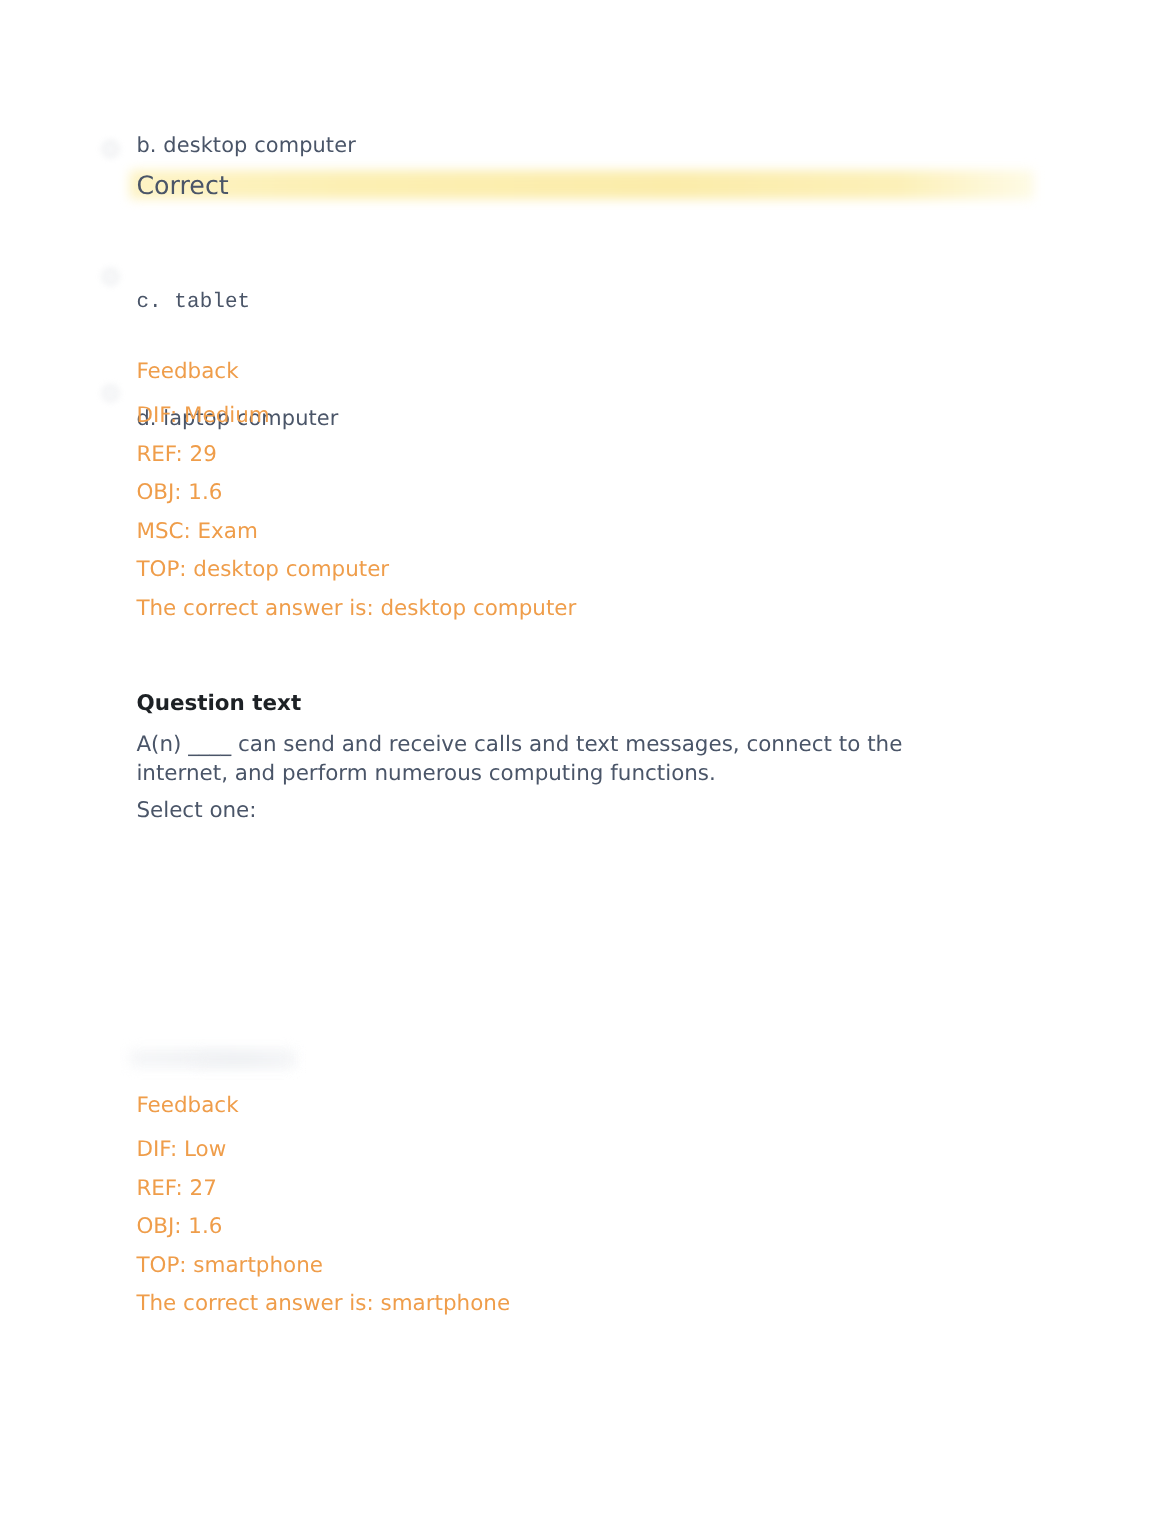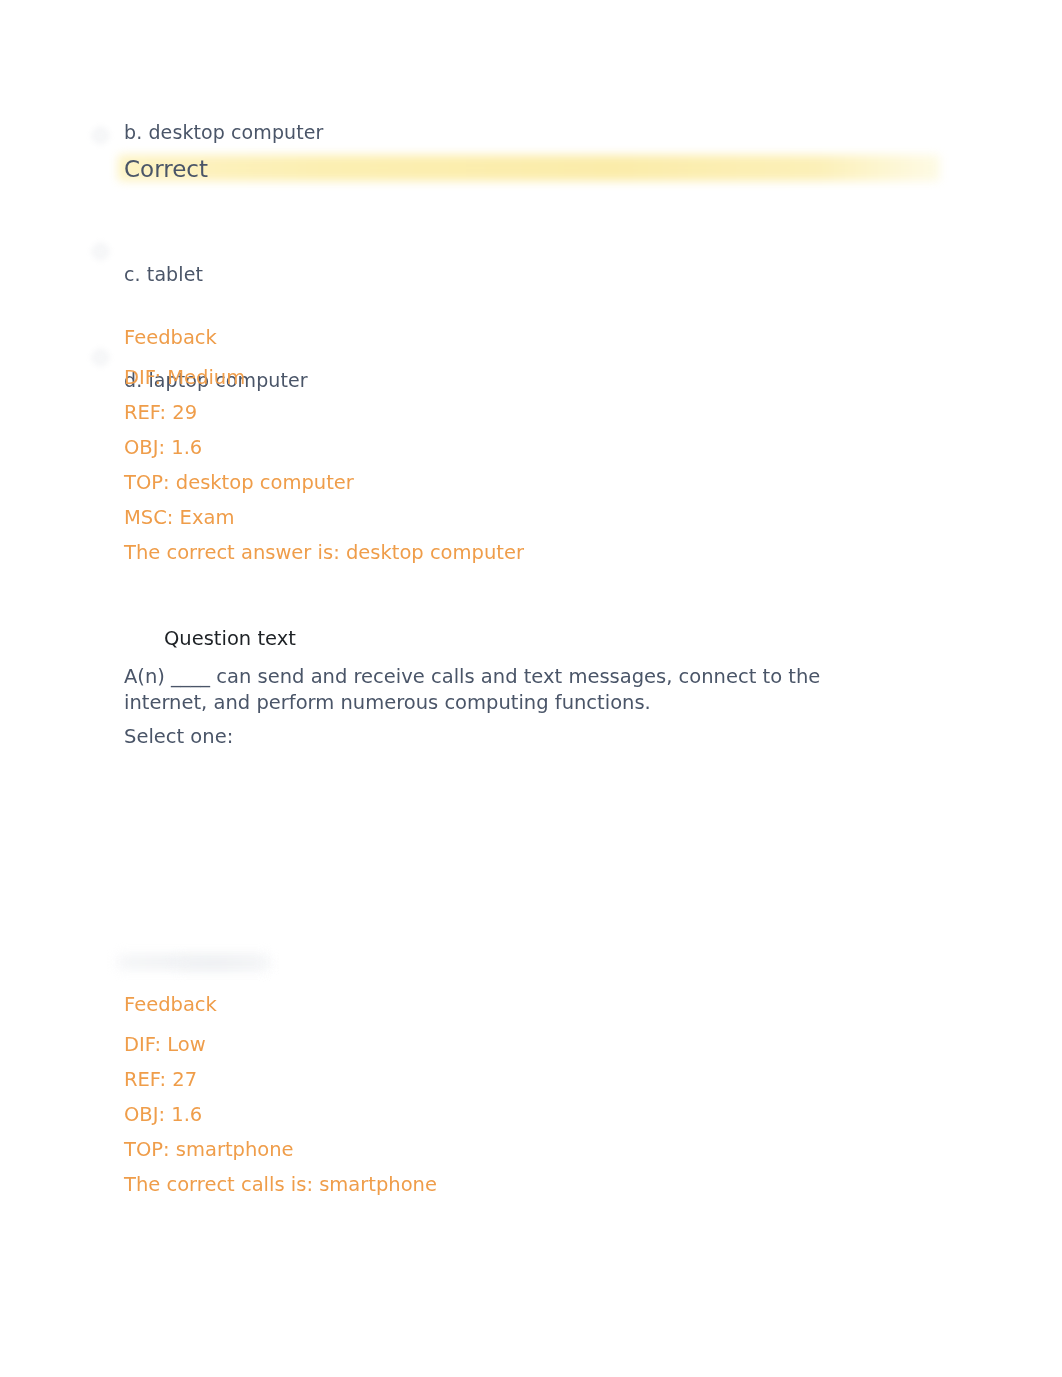--- a/index.html
+++ b/index.html
@@ -98,22 +98,21 @@
   }
   .feedback .fb-line:last-child { margin-bottom: 0; }
 
   
   .q-heading {
     position: absolute;
     left: 124px;
     top: 626px;
     font-size: 19.5px;
     line-height: 26px;
-    font-weight: 400;
-    margin-left: 40px;
+    font-weight: 700;
   }
   .q-body {
     position: absolute;
     left: 124px;
     top: 664px;
     width: 770px;
     font-size: 19.5px;
     line-height: 25.5px;
   }
   .q-select {
@@ -150,53 +149,53 @@
 
   <div class="answers">
 
     <div class="answer-row" style="top:0;">
       <span class="radio" style="top:10px;"></span>
       <span class="answer-label txt-slate" style="top:0;">b. desktop computer</span>
     </div>
 
     <div class="answer-row" style="top:0;">
       <span class="radio" style="top:80px;"></span>
-      <span class="answer-label txt-slate" style="top:96px;">c. tablet</span>
+      <span class="answer-label txt-slate" style="top:96px;font-family:Liberation Mono, monospace;">c. tablet</span>
     </div>
 
     <div class="answer-row" style="top:0;">
       <span class="radio" style="top:140px;"></span>
       <span class="answer-label txt-slate" style="top:156px;">d. laptop computer</span>
     </div>
   </div>
 
   <div class="correct-band"></div>
   <div class="correct-text txt-slate">Correct</div>
 
   <div class="feedback" style="top:326px;">
     <div class="fb-head txt-orange">Feedback</div>
     <div class="fb-line txt-orange">DIF: Medium</div>
     <div class="fb-line txt-orange">REF: 29</div>
     <div class="fb-line txt-orange">OBJ: 1.6</div>
+    <div class="fb-line txt-orange">MSC: Exam</div>
     <div class="fb-line txt-orange">TOP: desktop computer</div>
-    <div class="fb-line txt-orange">MSC: Exam</div>
     <div class="fb-line txt-orange">The correct answer is: desktop computer</div>
   </div>
 
   <div class="q-heading txt-dark">Question text</div>
 
   <div class="q-body txt-slate">A(n) ____ can send and receive calls and text messages, connect to the internet, and perform numerous computing functions.</div>
 
   <div class="q-select txt-slate">Select one:</div>
 
   <div class="redacted-options"></div>
   <div class="redacted-options b2"></div>
 
   <div class="feedback" style="top:993px;">
     <div class="fb-head txt-orange">Feedback</div>
     <div class="fb-line txt-orange">DIF: Low</div>
     <div class="fb-line txt-orange">REF: 27</div>
     <div class="fb-line txt-orange">OBJ: 1.6</div>
     <div class="fb-line txt-orange">TOP: smartphone</div>
-    <div class="fb-line txt-orange">The correct calls is: smartphone</div>
+    <div class="fb-line txt-orange">The correct answer is: smartphone</div>
   </div>
 
 </div>
 
 </body></html>

